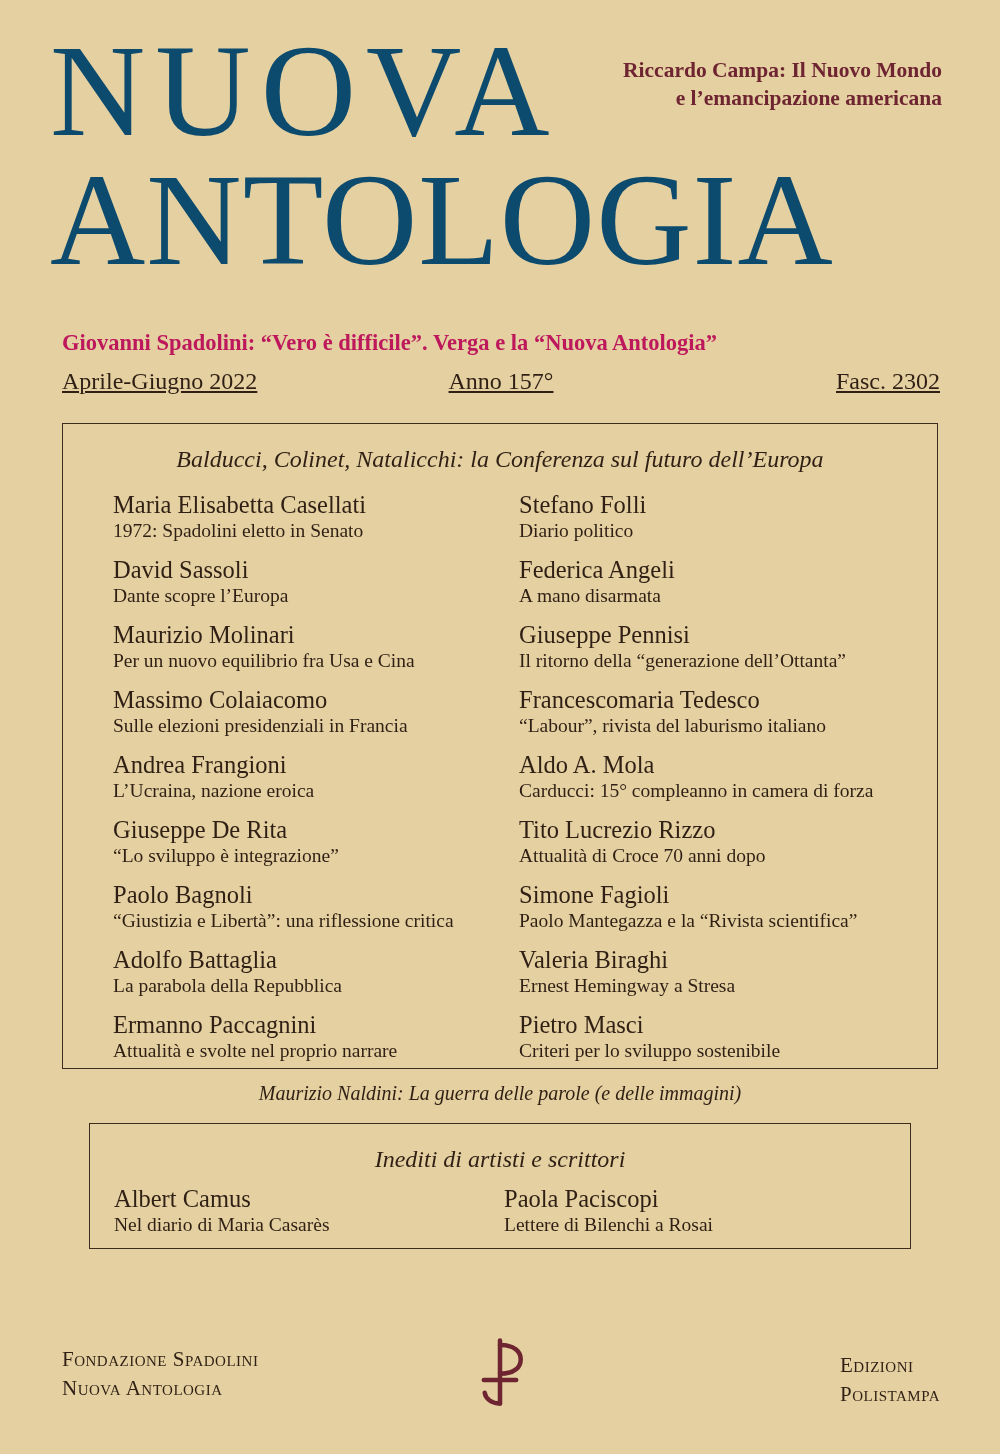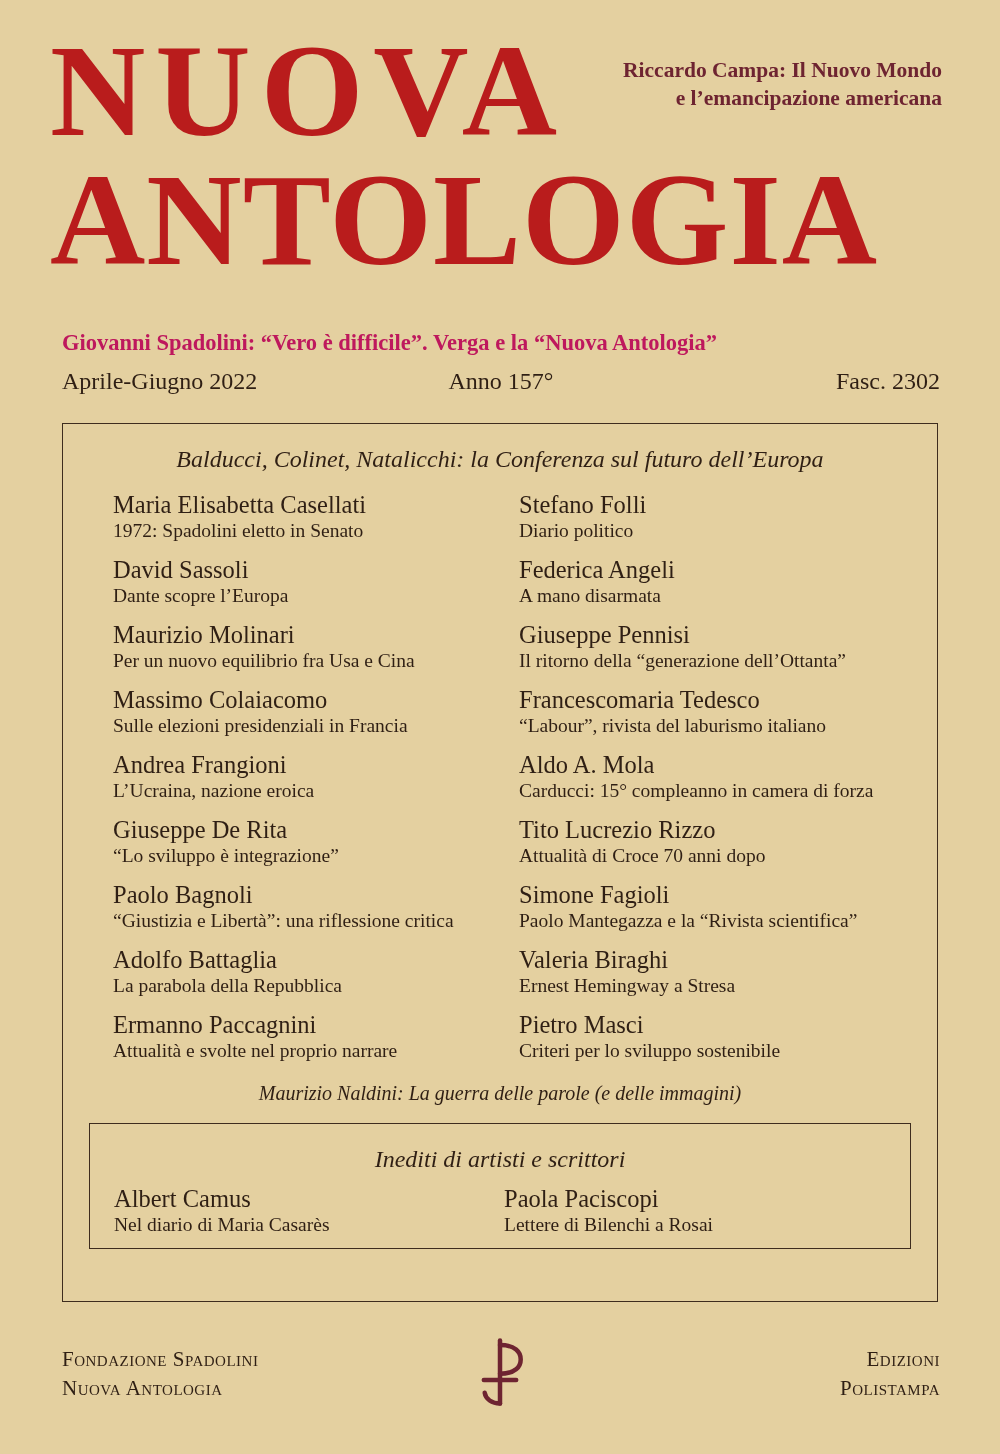--- a/index.html
+++ b/index.html
@@ -11,38 +11,38 @@
   }
   
   .banner {
     position:absolute; top:56px; right:58px;
     text-align:right; font-weight:bold; font-size:21.5px; line-height:1.32;
     color:#6e2431;
   }
   
   .title {
     position:absolute; top:26px; left:50px;
-    color:#b91c1c; font-weight:bold;
+    color:#0c4a6e; font-weight:normal;
   }
   .title .t1 { display:block; font-size:132px; line-height:0.98; letter-spacing:10px; }
   .title .t2 { display:block; font-size:132px; line-height:0.98; letter-spacing:1px; }
   .subtitle {
     position:absolute; top:330px; left:62px; right:60px;
     font-weight:bold; font-size:22.5px; color:#be185d;
   }
   .issue-row {
     position:absolute; top:368px; left:62px; right:60px;
-    display:flex; font-size:24px; color:#2f1f14;
+    display:flex; font-size:24px; color:#2f1f14;text-decoration:underline;
   }
   .issue-row .seg { flex:1; }
   .issue-row .seg.mid { text-align:center; }
   .issue-row .seg.right { text-align:right; }
   
   .toc-box {
-    position:absolute; top:423px; left:62px; right:62px; height:879px;
+    position:absolute; top:423px; left:62px; right:62px; height:646px;
     border:1.5px solid #3e2c1e; padding-top:22px;
   }
   .lead {
     text-align:center; font-style:italic; font-size:24px; color:#2f1f14;
   }
   .columns { display:flex; margin-top:18px; padding-left:50px; }
   .col { width:406px; }
   .col.rightcol { width:auto; flex:1; }
   .entry { margin-bottom:14px; }
   .entry-name { font-size:24.5px; line-height:28px; }
@@ -55,21 +55,21 @@
   }
   .inediti-heading { text-align:center; font-style:italic; font-size:24px; }
   .inediti-cols { display:flex; margin-top:12px; padding-left:24px; }
   .inediti-cols .entry { margin-bottom:0; }
   
   .f-left {
     position:absolute; left:62px; bottom:52px;
     font-variant:small-caps; font-size:21px; line-height:1.35; letter-spacing:0.5px;
   }
   .f-right {
-    position:absolute; right:60px; bottom:52px; text-align:right;
+    position:absolute; right:60px; bottom:46px; 
     font-variant:small-caps; font-size:21px; line-height:1.35; letter-spacing:0.5px;
   }
   .logo {
     position:absolute; left:50%; transform:translateX(-50%); bottom:46px;
     width:54px; height:72px;
   }
   .logo svg { width:100%; height:100%; }
 </style>
 </head>
 <body>

